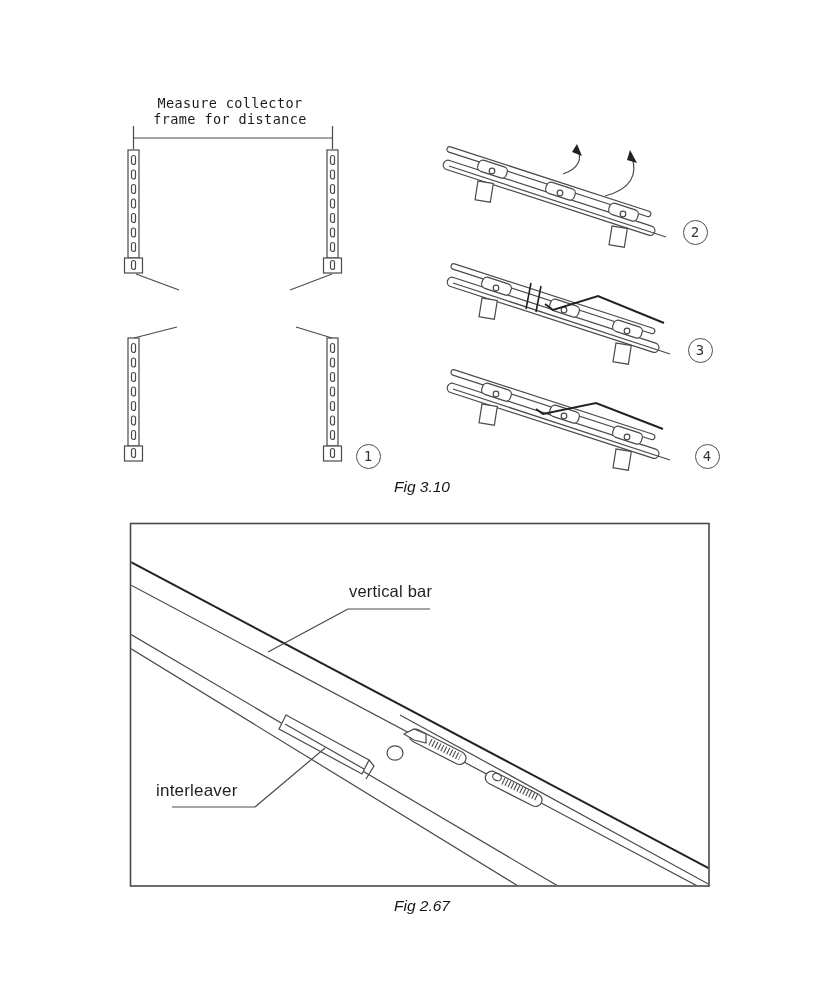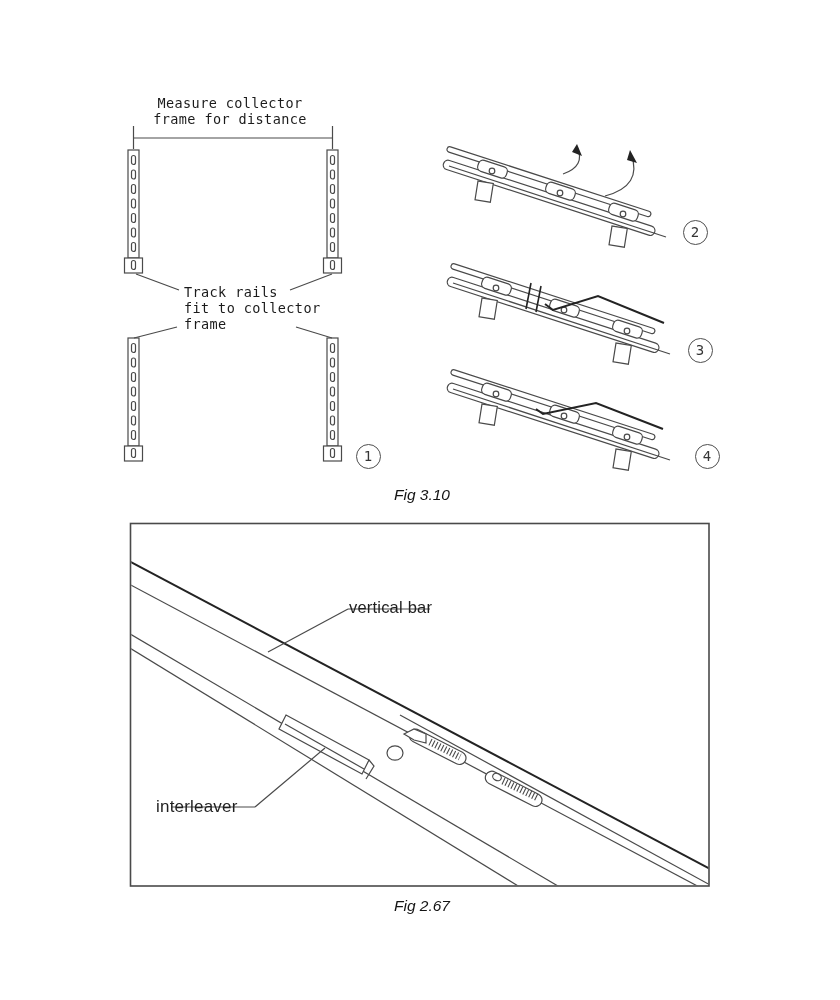--- a/index.html
+++ b/index.html
@@ -19,21 +19,21 @@
   .boxline{fill:none;stroke:var(--box);stroke-width:1.6;}
   
   .cad{position:absolute;font-family:"DejaVu Sans Mono",monospace;font-size:13.5px;
        line-height:16px;letter-spacing:0.4px;color:var(--text);white-space:pre-line;}
   .cad.center{text-align:center;}
   .badge{position:absolute;width:25px;height:25px;border:1.4px solid #4f4f4f;border-radius:50%;
          display:flex;align-items:center;justify-content:center;box-sizing:border-box;
          font-family:"DejaVu Sans Mono",monospace;font-size:14px;color:#353535;background:#fff;}
   .caption{position:absolute;width:110px;text-align:center;font-style:italic;
            font-size:15.5px;color:#141414;}
-  .lbl{position:absolute;font-size:16.5px;color:#1f1f1f;letter-spacing:0.2px;margin-top:16px;}
+  .lbl{position:absolute;font-size:16.5px;color:#1f1f1f;letter-spacing:0.2px;}
 </style>
 </head>
 <body>
 
 <div class="page">
 
   <svg class="art" width="840" height="1000" viewBox="0 0 840 1000">
     <defs>
       <g id="rail">
         <rect class="fw" x="0" y="0" width="11" height="108"></rect>
@@ -153,38 +153,35 @@
       <g>
         <line class="ln" x1="172" y1="807" x2="255" y2="807"></line>
         <line class="ln" x1="255" y1="807" x2="325" y2="748"></line>
       </g>
     </g>
   </svg>
 
   <div class="cad center" style="left:130px;top:95px;width:200px;">Measure collector
 frame for distance</div>
 
-  <div class="cad" style="left:184px;top:284px;">Track rails
-fit to collector
-frame</div>
 
   <div class="badge" style="left:355.5px;top:443.5px;">
     <span>1</span>
   </div>
   <div class="badge" style="left:682.5px;top:219.5px;">
     <span>2</span>
   </div>
   <div class="badge" style="left:687.5px;top:337.5px;">
     <span>3</span>
   </div>
   <div class="badge" style="left:694.5px;top:443.5px;">
     <span>4</span>
   </div>
 
-  <div class="caption" style="left:367px;top:478px;margin-top:8px;">Fig 3.10</div>
+  <div class="caption" style="left:367px;top:478px;">Fig 3.10</div>
 
   <div class="lbl" style="left:349px;top:582px;">vertical bar</div>
 
   <div class="lbl" style="left:156px;top:781px;font-size:17px;text-align:right;">interleaver</div>
 
   <div class="caption" style="left:367px;top:897px;">Fig 2.67</div>
 
 </div>
 
 </body></html>

